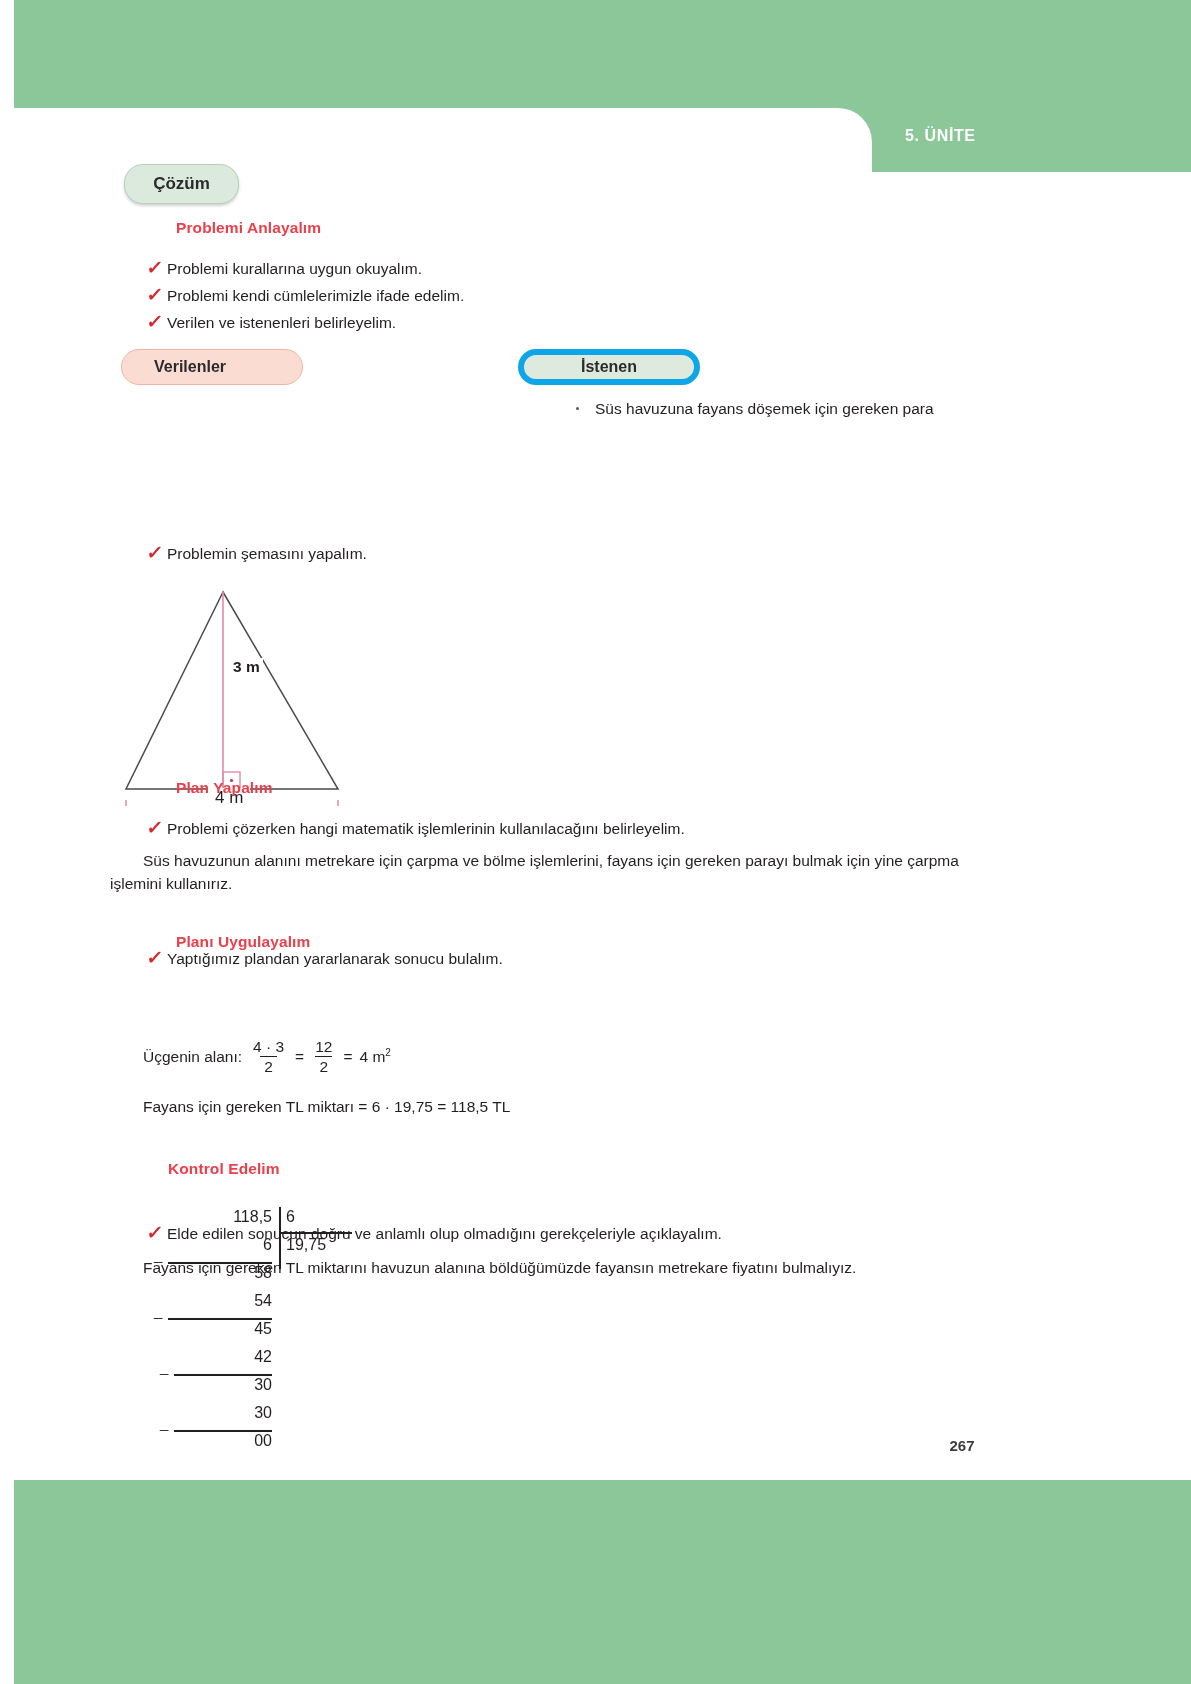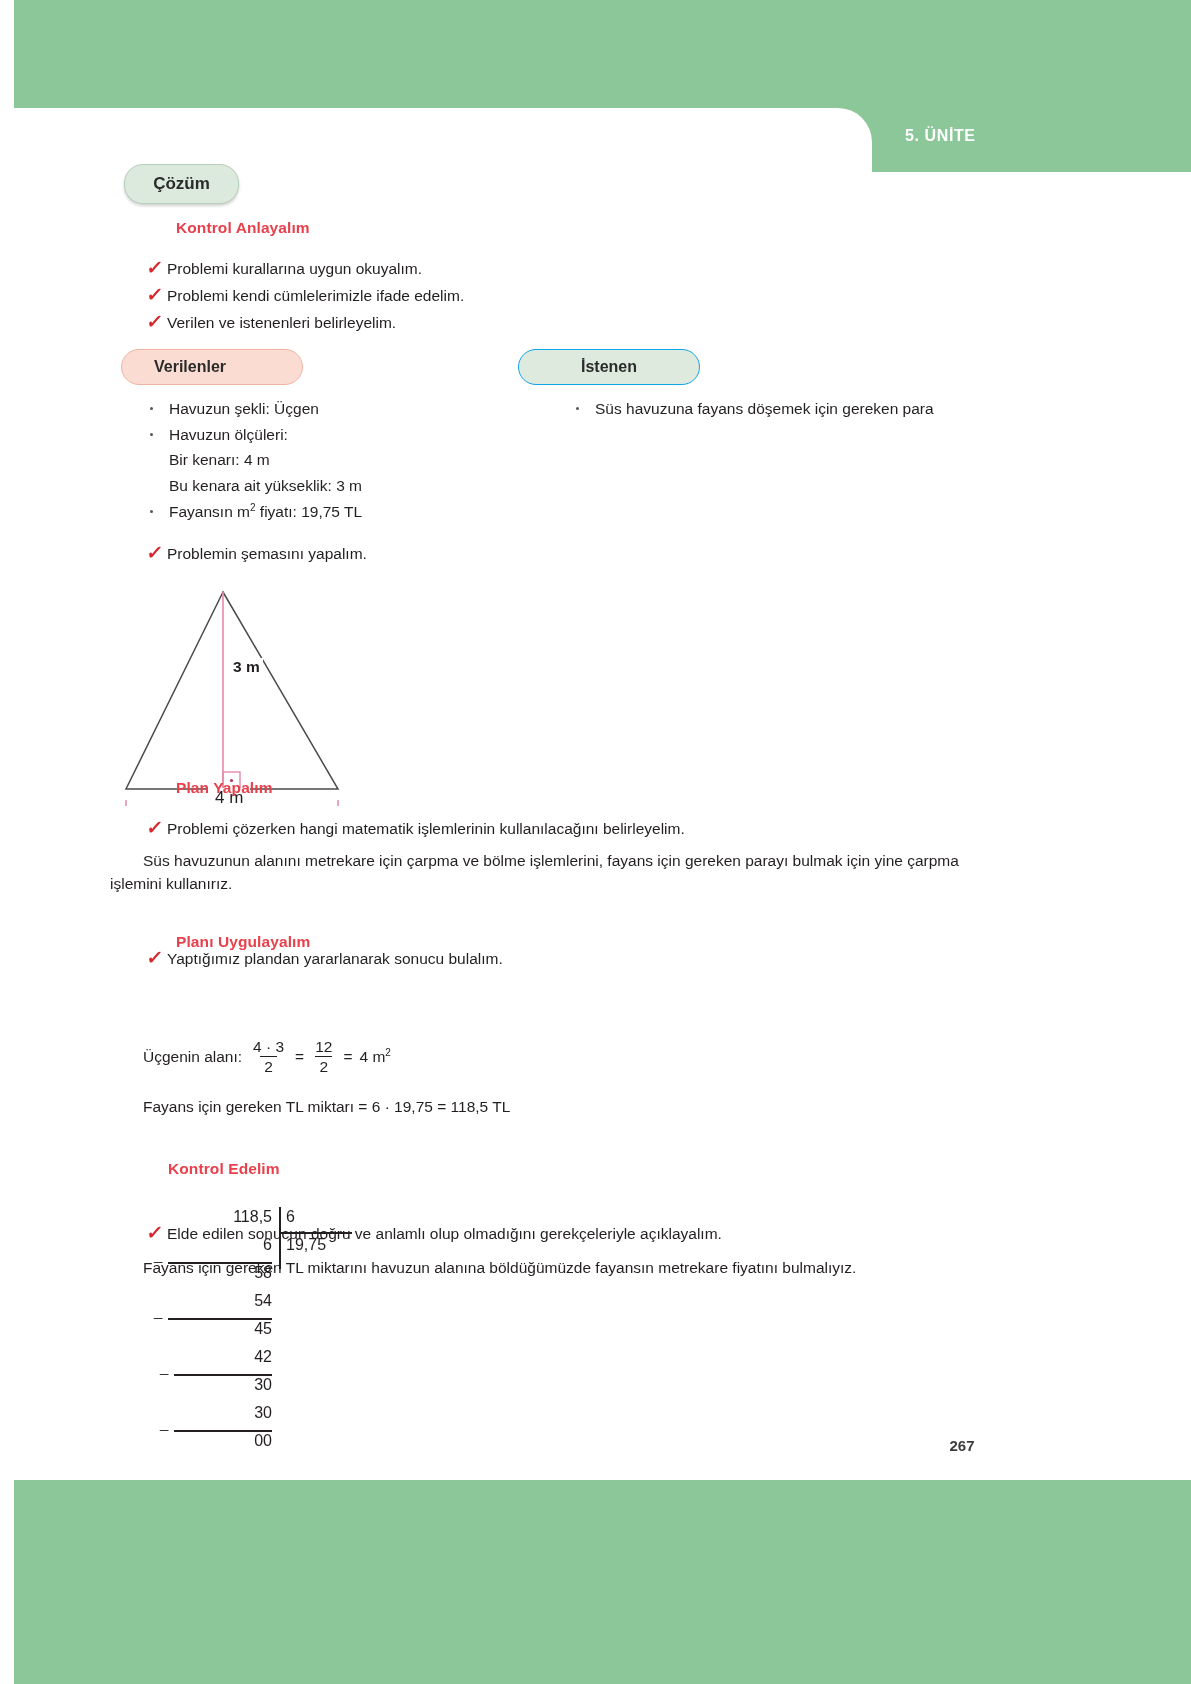--- a/index.html
+++ b/index.html
@@ -181,21 +181,21 @@
     top: 349px;
     width: 182px;
     background: #fadcd2;
     border: 1px solid #f0b4a2;
   }
   .pill.istenen {
     left: 518px;
     top: 349px;
     width: 182px;
     background: #dfeade;
-    border: 1px solid #0ea5e9;
+    border: 6px solid #0ea5e9;
     padding-left: 0;
     justify-content: center;
   }
 
   .bullet-list {
     position: absolute;
     font-size: 15.5px;
     line-height: 1.66;
     color: #231f20;
     list-style: none;
@@ -346,40 +346,33 @@
 
   <div class="bottom-band"></div>
   <div class="bottom-notch"></div>
   <div class="page-number-pill">267</div>
   <div class="left-edge"></div>
 
   <div class="content">
 
     <div class="cozum-badge">Çözüm</div>
 
-    <div class="step-head" style="left:176px; top:219px;">Kontrol Anlayalım</div>
+    <div class="step-head" style="left:176px; top:219px;">Problemi Anlayalım</div>
 
     <div class="check-line" style="left:147px; top:256px;">
       <span class="tick">✓</span><span>Problemi kurallarına uygun okuyalım.</span>
     </div>
     <div class="check-line" style="left:147px; top:283px;">
       <span class="tick">✓</span><span>Problemi kendi cümlelerimizle ifade edelim.</span>
     </div>
     <div class="check-line" style="left:147px; top:310px;">
       <span class="tick">✓</span><span>Verilen ve istenenleri belirleyelim.</span>
     </div>
 
     <div class="pill verilenler">Verilenler</div>
-    <ul class="bullet-list" style="left:140px; top:396px;">
-      <li class="dot">Havuzun şekli: Üçgen</li>
-      <li class="dot">Havuzun ölçüleri:</li>
-      <li class="nodot">Bir kenarı: 4 m</li>
-      <li class="nodot">Bu kenara ait yükseklik: 3 m</li>
-      <li class="dot"><span>Fayansın m</span><sup class="sq">2</sup><span> fiyatı: 19,75 TL</span></li>
-    </ul>
 
     <div class="pill istenen">İstenen</div>
     <ul class="bullet-list" style="left:566px; top:396px;">
       <li class="dot">Süs havuzuna fayans döşemek için gereken para</li>
     </ul>
 
     <div class="check-line" style="left:147px; top:541px;">
       <span class="tick">✓</span><span>Problemin şemasını yapalım.</span>
     </div>
 

